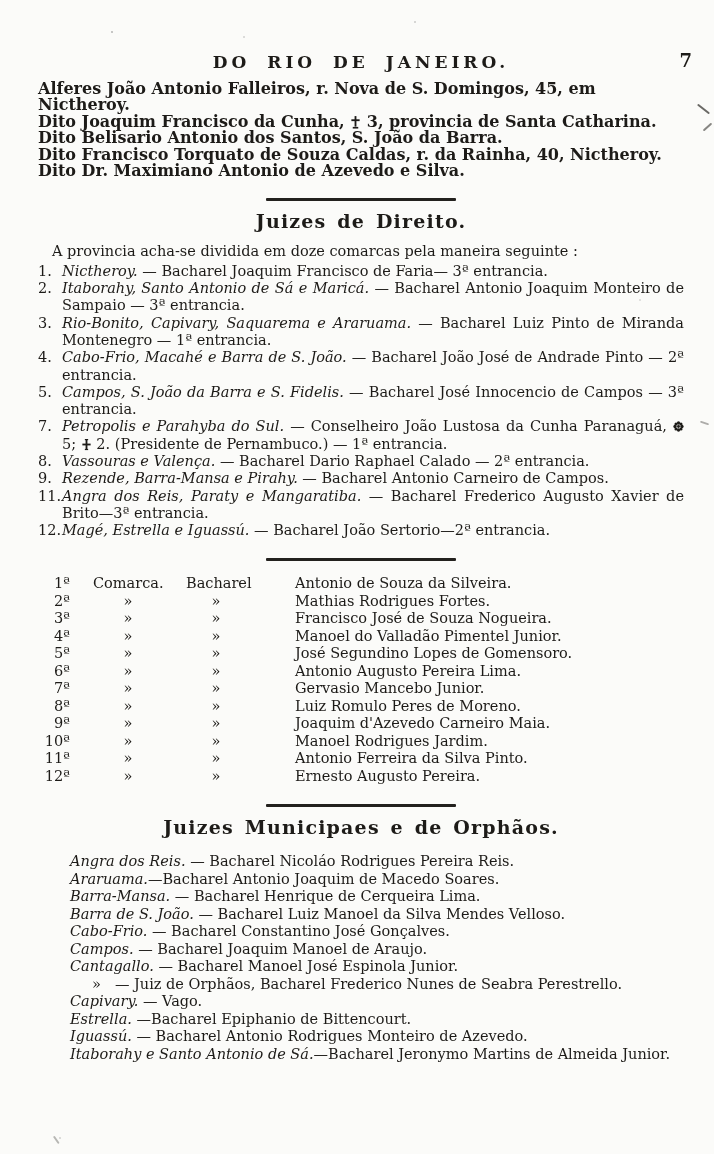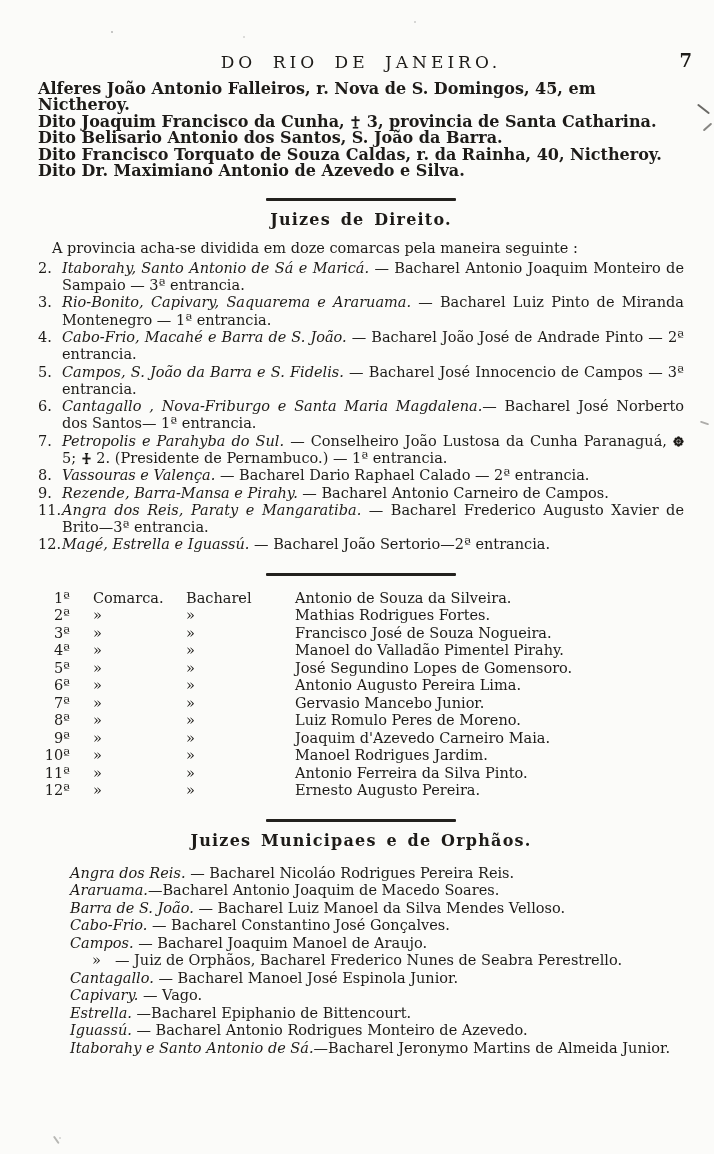--- a/index.html
+++ b/index.html
@@ -15,44 +15,44 @@
       radial-gradient(2px 2px at 112px 32px, rgba(40,40,40,.5) 0, rgba(0,0,0,0) 70%),
       radial-gradient(2px 2px at 415px 22px, rgba(40,40,40,.35) 0, rgba(0,0,0,0) 70%),
       radial-gradient(2px 2px at 244px 37px, rgba(40,40,40,.3) 0, rgba(0,0,0,0) 70%),
       radial-gradient(2px 2px at 640px 300px, rgba(40,40,40,.25) 0, rgba(0,0,0,0) 70%),
       radial-gradient(2px 2px at 60px 1138px, rgba(40,40,40,.3) 0, rgba(0,0,0,0) 70%),
       #fbfbf9;
   }
   .content{padding:52px 30px 0 38px;}
   header{position:relative;margin:0 0 9px 0;}
   .title{
-    text-align:center;font-weight:normal;font-size:17px;
+    text-align:center;font-weight:bold;font-size:17px;
     letter-spacing:4px;word-spacing:7px;margin:0 46px;
   }
   .pagenum{position:absolute;right:-8px;top:-2px;font-weight:bold;font-size:18px;}
   .line{font-size:16px;line-height:16.4px;font-weight:bold;}
   .rule{width:190px;height:3px;background:#23211e;margin:19px auto 9px auto;border-radius:1px;}
   h2{
-    text-align:center;font-size:16px;font-weight:bold;letter-spacing:1.2px;
+    text-align:center;font-size:19px;font-weight:bold;letter-spacing:1.2px;
     margin:0 0 11px 0;word-spacing:3px;
   }
   .intro{font-size:14.5px;line-height:17.3px;text-indent:14px;margin:0 0 2px 0;}
   .jd-item{
     font-size:14.5px;line-height:17.3px;
     padding-left:24px;text-indent:-24px;text-align:justify;
   }
   .jd-item .num{display:inline-block;min-width:24px;text-indent:0;}
   .it{font-style:italic;}
   .gap{margin-left:14px;}
   .prow{
     display:grid;grid-template-columns:32px 70px 60px auto;
     column-gap:23px;font-size:14.5px;line-height:17.5px;
   }
   .prow .row-number{text-align:right;}
-  .prow .ditto-comarca,.prow .ditto-bacharel{text-align:left;}
+  .prow .ditto-comarca,.prow .ditto-bacharel{text-align:center;}
   .prow .promotor-name{padding-left:26px;}
   .mun-line{font-size:14.5px;line-height:17.5px;}
   .mun-line.indent{padding-left:22px;}
   .sym{width:11px;height:13px;vertical-align:-2px;fill:#1d1b18;display:inline-block;}
   .defs{position:absolute;width:0;height:0;overflow:hidden;}
   .artifact{position:absolute;background:#3a3834;border-radius:1px;}
   .a1{right:3px;top:108px;width:15px;height:2px;transform:rotate(38deg);opacity:.75;}
   .a2{right:1px;top:126px;width:11px;height:2px;transform:rotate(-42deg);opacity:.6;}
   .a3{right:5px;top:422px;width:9px;height:2px;transform:rotate(18deg);opacity:.4;}
   .a4{left:52px;bottom:14px;width:9px;height:1.5px;transform:rotate(55deg);opacity:.35;}
@@ -105,25 +105,25 @@
           </svg><span> 3, provincia de Santa Catharina.</span></div>
         <div class="line"><span>Dito Belisario Antonio dos Santos, S. João da Barra.</span></div>
         <div class="line"><span>Dito Francisco Torquato de Souza Caldas, r. da Rainha, 40, Nictheroy.</span></div>
         <div class="line"><span>Dito Dr. Maximiano Antonio de Azevedo e Silva.</span></div>
       </div>
 
     <div class="rule"></div>
     <h2>Juizes de Direito.</h2>
     <p class="intro">A provincia acha-se dividida em doze comarcas pela maneira seguinte :</p>
     <div id="jd-items">
+        <div class="jd-item"><span class="num">1.</span><span class="it">Nictheroy.</span><span> — Bacharel Joaquim Francisco de Faria— 3ª entrancia.</span></div>
         <div class="jd-item"><span class="num">2.</span><span class="it">Itaborahy, Santo Antonio de Sá e Maricá.</span><span> — Bacharel Antonio Joaquim Monteiro de Sampaio — 3ª entrancia.</span></div>
         <div class="jd-item"><span class="num">3.</span><span class="it">Rio-Bonito, Capivary, Saquarema e Araruama.</span><span> — Bacharel Luiz Pinto de Miranda Montenegro — 1ª entrancia.</span></div>
         <div class="jd-item"><span class="num">4.</span><span class="it">Cabo-Frio, Macahé e Barra de S. João.</span><span> — Bacharel João José de Andrade Pinto — 2ª entrancia.</span></div>
         <div class="jd-item"><span class="num">5.</span><span class="it">Campos, S. João da Barra e S. Fidelis.</span><span> — Bacharel José Innocencio de Campos — 3ª entrancia.</span></div>
-        <div class="jd-item"><span class="num">6.</span><span class="it">Cantagallo , Nova-Friburgo e Santa Maria Magdalena.</span><span>— Bacharel José Norberto dos Santos— 1ª entrancia.</span></div>
         <div class="jd-item"><span class="num">7.</span><span class="it">Petropolis e Parahyba do Sul.</span><span> — Conselheiro João Lustosa da Cunha Paranaguá, </span><svg class="sym" viewBox="0 0 12 14">
             <use href="#rosette-icon"></use>
           </svg><span> 5; </span><svg class="sym" viewBox="0 0 12 14">
             <use href="#plain-cross-icon"></use>
           </svg><span> 2. (Presidente de Pernambuco.) — 1ª entrancia.</span></div>
         <div class="jd-item"><span class="num">8.</span><span class="it">Vassouras e Valença.</span><span> — Bacharel Dario Raphael Calado — 2ª entrancia.</span></div>
         <div class="jd-item"><span class="num">9.</span><span class="it">Rezende, Barra-Mansa e Pirahy.</span><span> — Bacharel Antonio Carneiro de Campos.</span></div>
         <div class="jd-item"><span class="num">11.</span><span class="it">Angra dos Reis, Paraty e Mangaratiba.</span><span> — Bacharel Frederico Augusto Xavier de Brito—3ª entrancia.</span></div>
         <div class="jd-item"><span class="num">12.</span><span class="it">Magé, Estrella e Iguassú.</span><span> — Bacharel João Sertorio—2ª entrancia.</span></div>
       </div>
@@ -145,21 +145,21 @@
         <div class="prow">
           <span class="row-number">3ª</span>
           <span class="ditto-comarca">»</span>
           <span class="ditto-bacharel">»</span>
           <span class="promotor-name">Francisco José de Souza Nogueira.</span>
         </div>
         <div class="prow">
           <span class="row-number">4ª</span>
           <span class="ditto-comarca">»</span>
           <span class="ditto-bacharel">»</span>
-          <span class="promotor-name">Manoel do Valladão Pimentel Pirahy.</span>
+          <span class="promotor-name">Manoel do Valladão Pimentel Junior.</span>
         </div>
         <div class="prow">
           <span class="row-number">5ª</span>
           <span class="ditto-comarca">»</span>
           <span class="ditto-bacharel">»</span>
           <span class="promotor-name">José Segundino Lopes de Gomensoro.</span>
         </div>
         <div class="prow">
           <span class="row-number">6ª</span>
           <span class="ditto-comarca">»</span>
@@ -202,25 +202,26 @@
           <span class="ditto-bacharel">»</span>
           <span class="promotor-name">Ernesto Augusto Pereira.</span>
         </div>
       </div>
 
     <div class="rule"></div>
     <h2>Juizes Municipaes e de Orphãos.</h2>
     <div id="mun-entries">
         <div class="mun-line"><span class="it">Angra dos Reis.</span><span> — Bacharel Nicoláo Rodrigues  Pereira Reis.</span></div>
         <div class="mun-line"><span class="it">Araruama.</span><span>—Bacharel Antonio Joaquim de Macedo Soares.</span></div>
+        <div class="mun-line"><span class="it">Barra-Mansa.</span><span> — Bacharel Henrique de Cerqueira Lima.</span></div>
         <div class="mun-line"><span class="it">Barra de S. João.</span><span> — Bacharel Luiz Manoel da Silva Mendes Velloso.</span></div>
         <div class="mun-line"><span class="it">Cabo-Frio.</span><span> — Bacharel Constantino José Gonçalves.</span></div>
         <div class="mun-line"><span class="it">Campos.</span><span> — Bacharel Joaquim Manoel de Araujo.</span></div>
+        <div class="mun-line"><span class="it">Cantagallo.</span><span> — Bacharel Manoel José Espinola Junior.</span></div>
         <div class="mun-line indent"><span>»</span><span class="gap">— Juiz de Orphãos, Bacharel Frederico Nunes de Seabra  Perestrello.</span></div>
-        <div class="mun-line"><span class="it">Cantagallo.</span><span> — Bacharel Manoel José Espinola Junior.</span></div>
         <div class="mun-line"><span class="it">Capivary.</span><span> — Vago.</span></div>
         <div class="mun-line"><span class="it">Estrella.</span><span> —Bacharel Epiphanio de Bittencourt.</span></div>
         <div class="mun-line"><span class="it">Iguassú.</span><span> — Bacharel Antonio Rodrigues Monteiro de Azevedo.</span></div>
         <div class="mun-line"><span class="it">Itaborahy e Santo Antonio de Sá.</span><span>—Bacharel Jeronymo Martins de Almeida Junior.</span></div>
       </div>
 
   </div>
 
   <div class="artifact a1"></div>
   <div class="artifact a2"></div>

